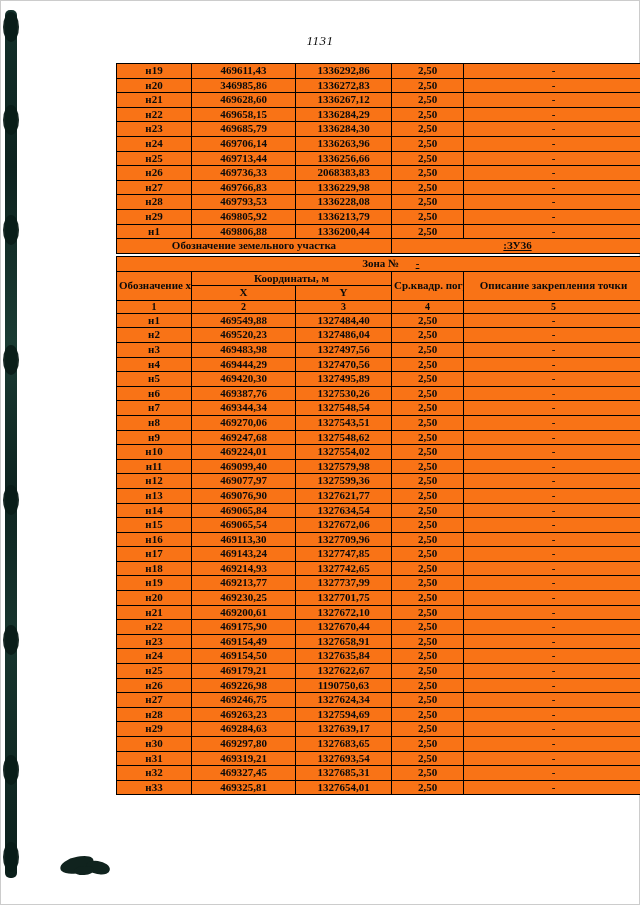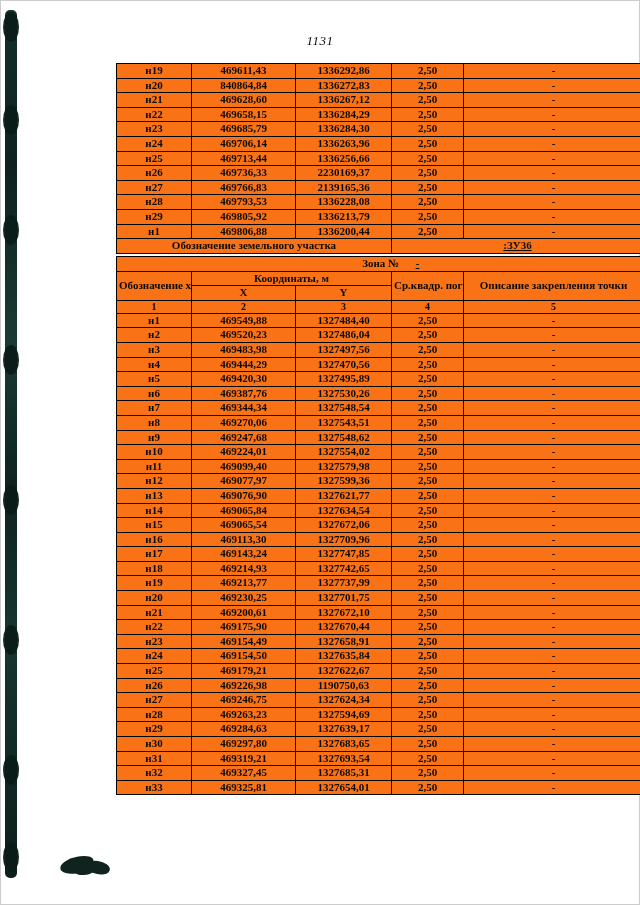--- a/index.html
+++ b/index.html
@@ -101,21 +101,21 @@
     <tbody>
         <tr>
           <td>н19</td>
           <td>469611,43</td>
           <td>1336292,86</td>
           <td>2,50</td>
           <td>-</td>
         </tr>
         <tr>
           <td>н20</td>
-          <td>840864,84</td>
+          <td>346985,86</td>
           <td>1336272,83</td>
           <td>2,50</td>
           <td>-</td>
         </tr>
         <tr>
           <td>н21</td>
           <td>469628,60</td>
           <td>1336267,12</td>
           <td>2,50</td>
           <td>-</td>
@@ -144,28 +144,28 @@
         <tr>
           <td>н25</td>
           <td>469713,44</td>
           <td>1336256,66</td>
           <td>2,50</td>
           <td>-</td>
         </tr>
         <tr>
           <td>н26</td>
           <td>469736,33</td>
-          <td>2230169,37</td>
+          <td>2068383,83</td>
           <td>2,50</td>
           <td>-</td>
         </tr>
         <tr>
           <td>н27</td>
           <td>469766,83</td>
-          <td>2139165,36</td>
+          <td>1336229,98</td>
           <td>2,50</td>
           <td>-</td>
         </tr>
         <tr>
           <td>н28</td>
           <td>469793,53</td>
           <td>1336228,08</td>
           <td>2,50</td>
           <td>-</td>
         </tr>

